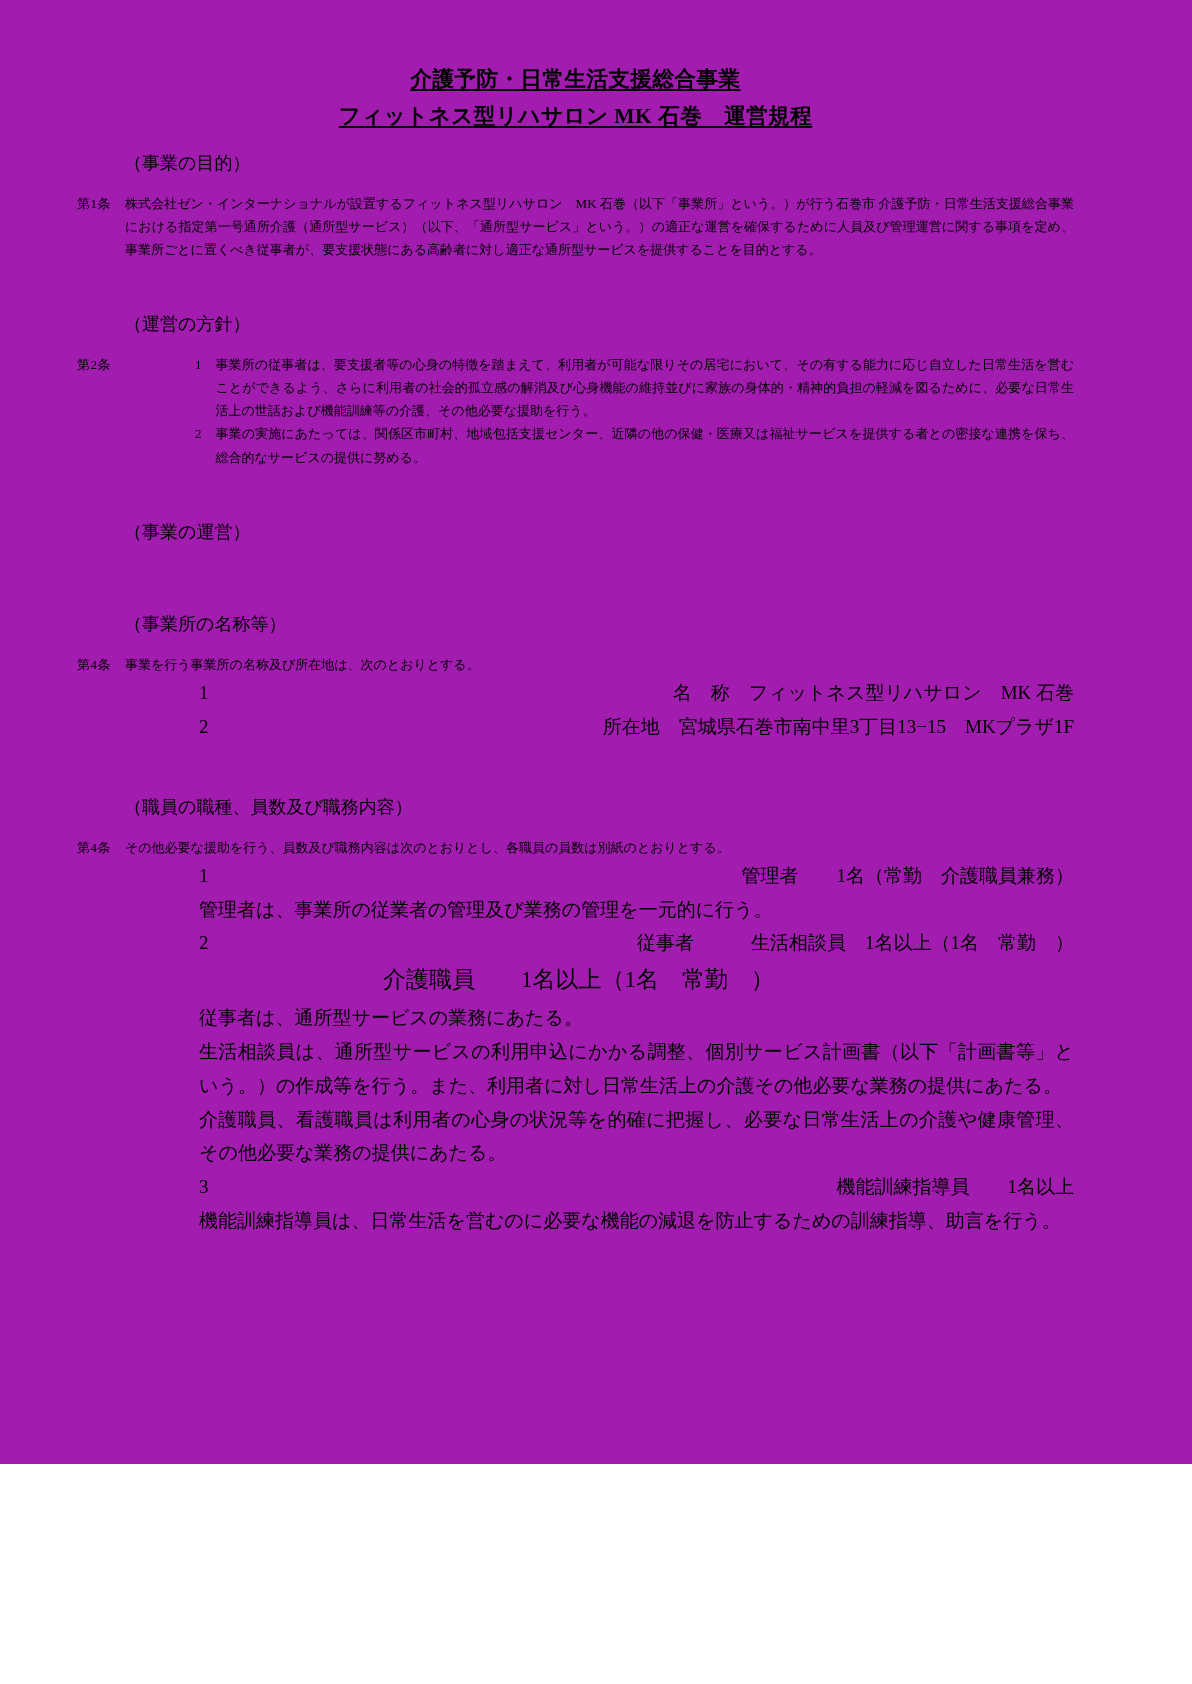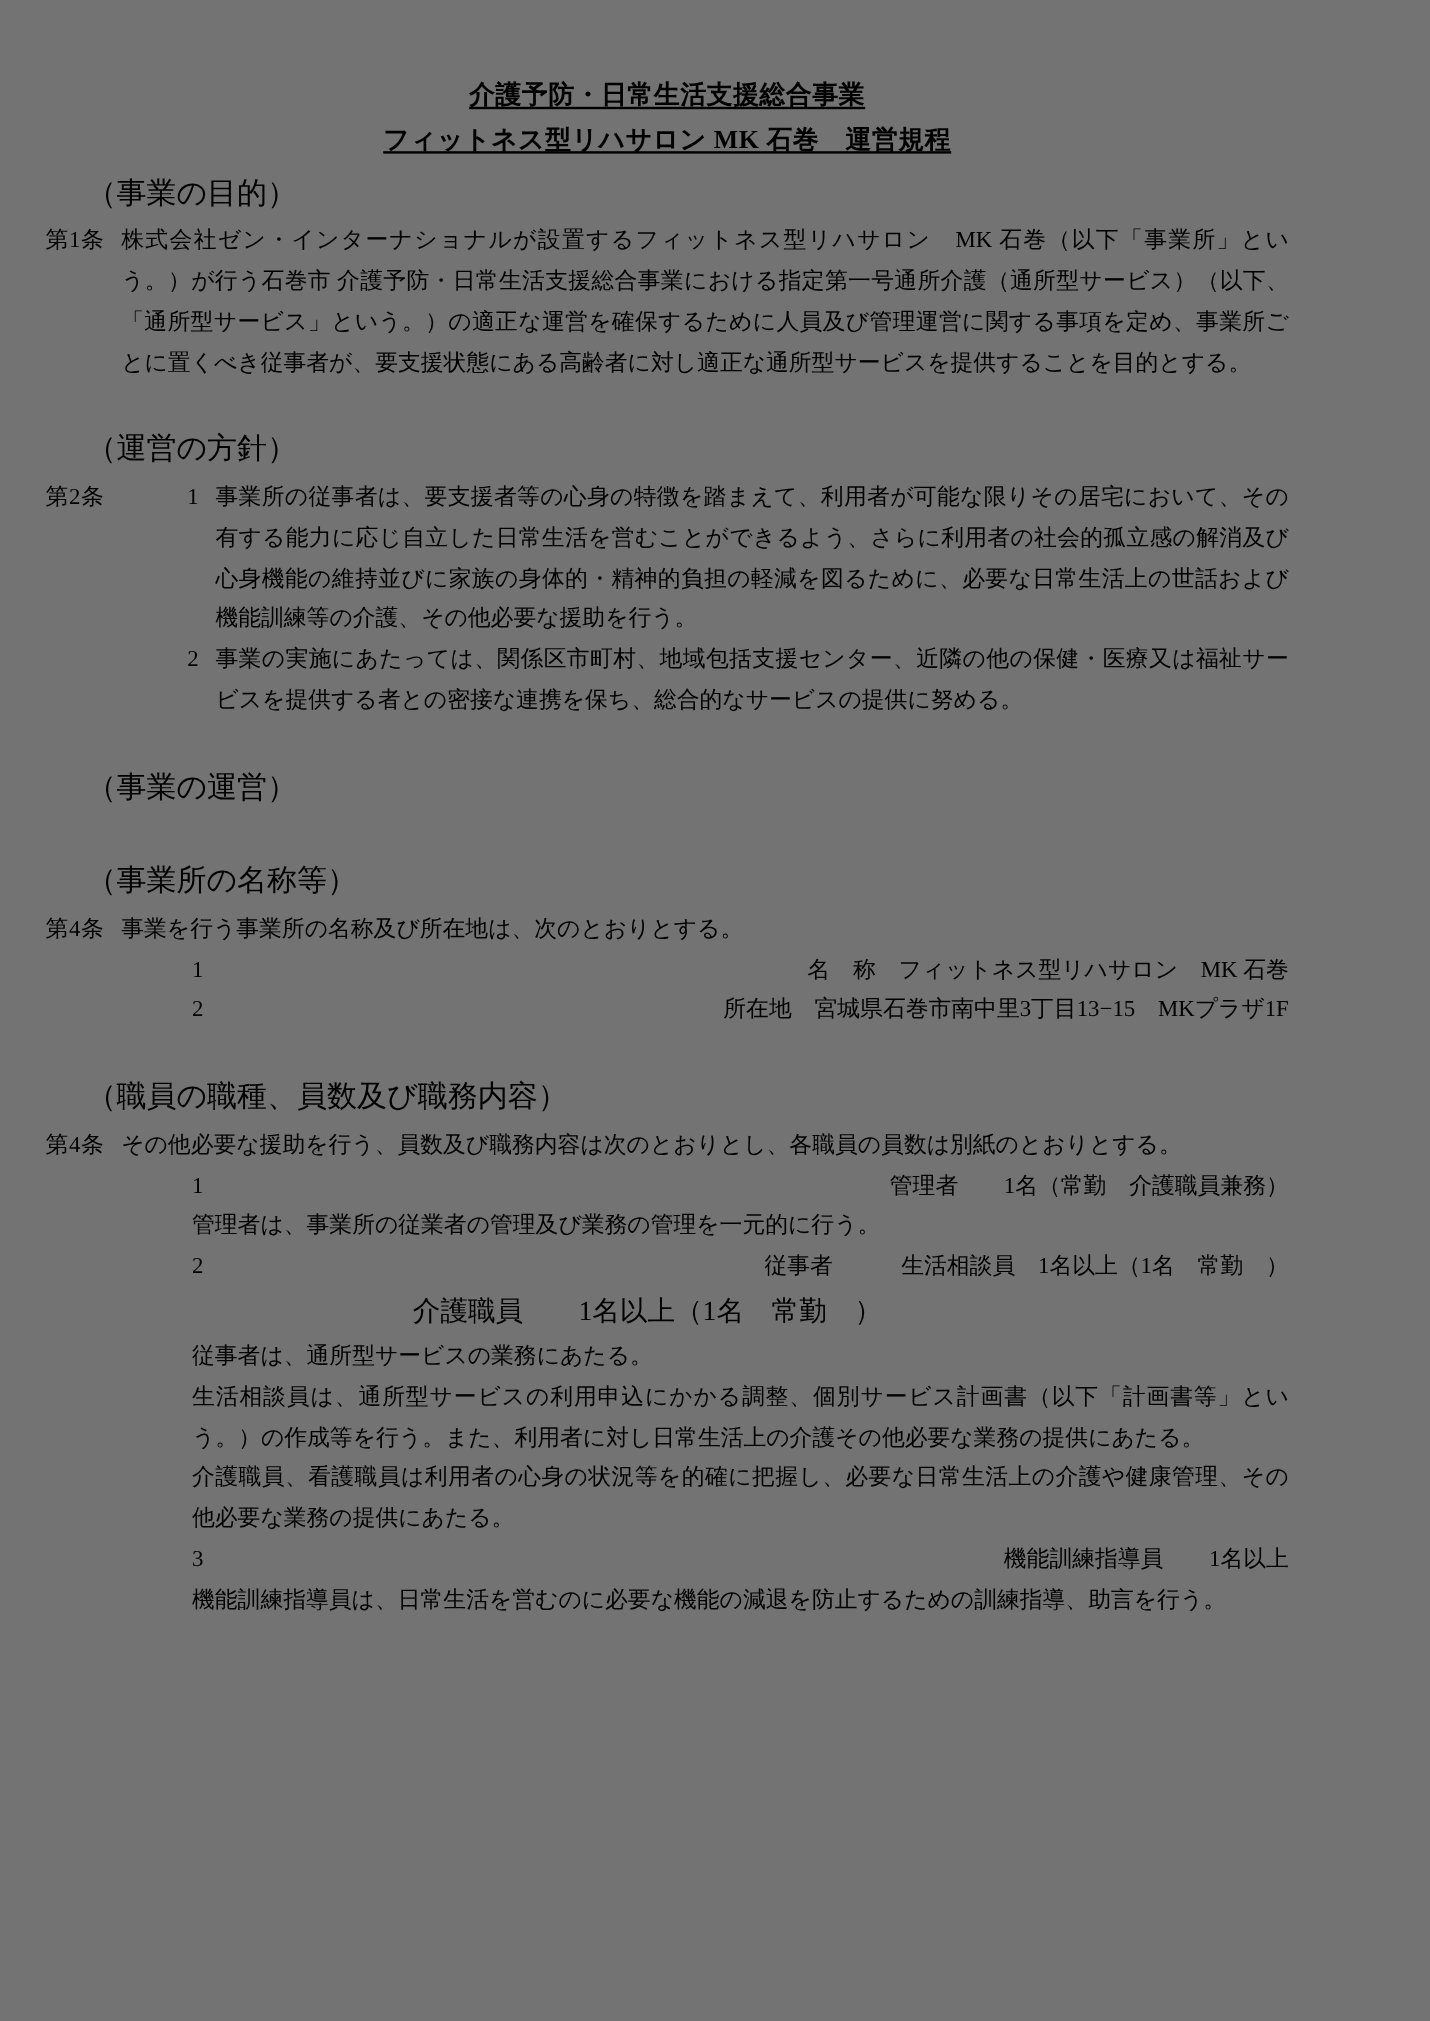--- a/index.html
+++ b/index.html
@@ -7,25 +7,25 @@
     padding: 0;
     background: #ffffff;
   }
   body {
     font-family: "Liberation Serif", "DejaVu Serif", serif;
     color: #000000;
   }
   .page {
     position: relative;
     width: 1192px;
-    height: 1684px;
+    height: 1464px;
     margin: 0 auto;
-    background: #737373;
+    background: #a21caf;
     box-sizing: border-box;
-    padding: 62px 118px 0 38px;
+    padding: 62px 118px 0 77px;
     overflow: hidden;
   }
   .doc-title-block {
     text-align: center;
     margin: 0 0 6px 0;
   }
   .doc-title-line {
     display: block;
     font-size: 21.5px;
     font-weight: bold;
@@ -35,32 +35,32 @@
   }
   .doc-title-line span.ul {
     text-decoration: underline;
     text-underline-offset: 3px;
     text-decoration-thickness: 1.5px;
   }
   .title-main { margin-bottom: 2px; }
 
   
   .heading {
-    font-size: 25px;
+    font-size: 18px;
     line-height: 1.78;
-    margin: 0;
+    margin: 13px;
     padding-left: 34px;
   }
   .article {
     margin: 0;
   }
   .art-row {
     display: flex;
     align-items: flex-start;
-    font-size: 19px;
+    font-size: 13px;
     line-height: 1.78;
   }
   .art-label {
     flex: 0 0 auto;
     white-space: nowrap;
     letter-spacing: 0.5px;
   }
   .art-label.w-wide { min-width: 118px; }
   .art-num {
     flex: 0 0 auto;

